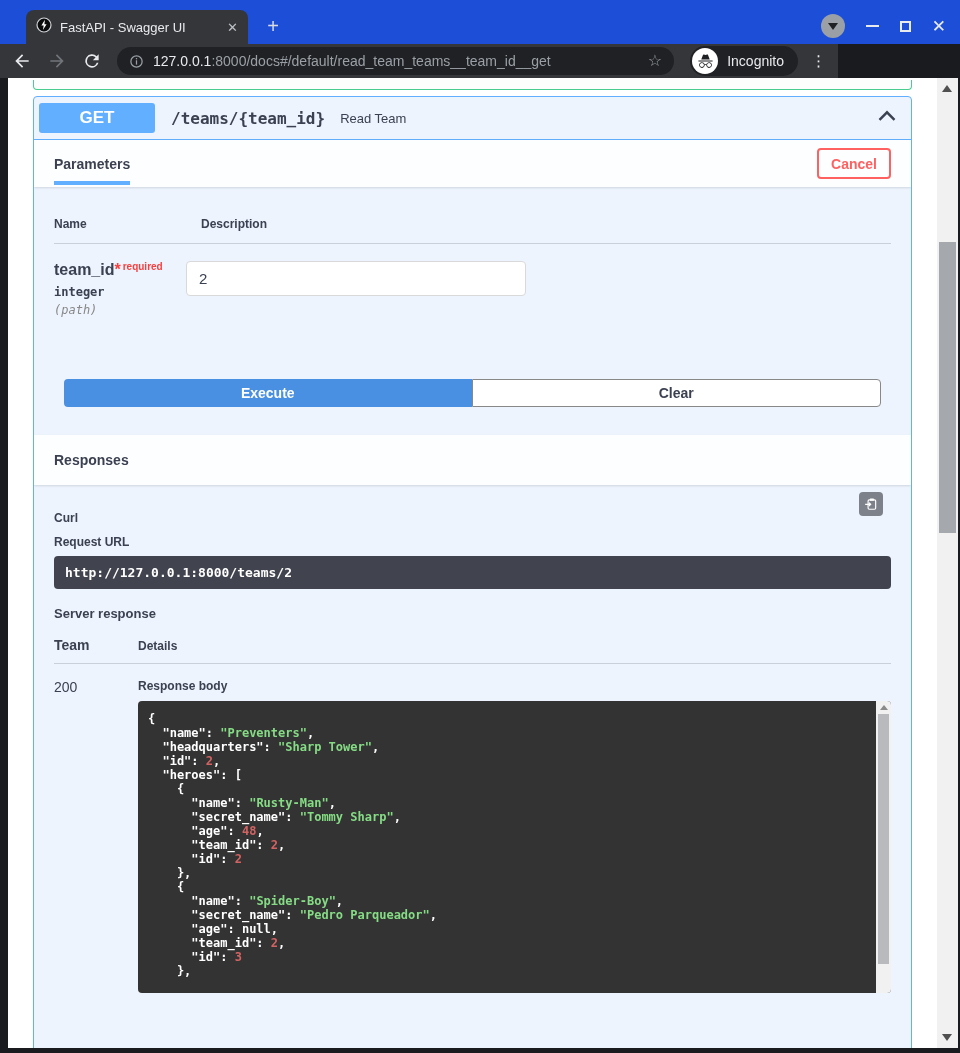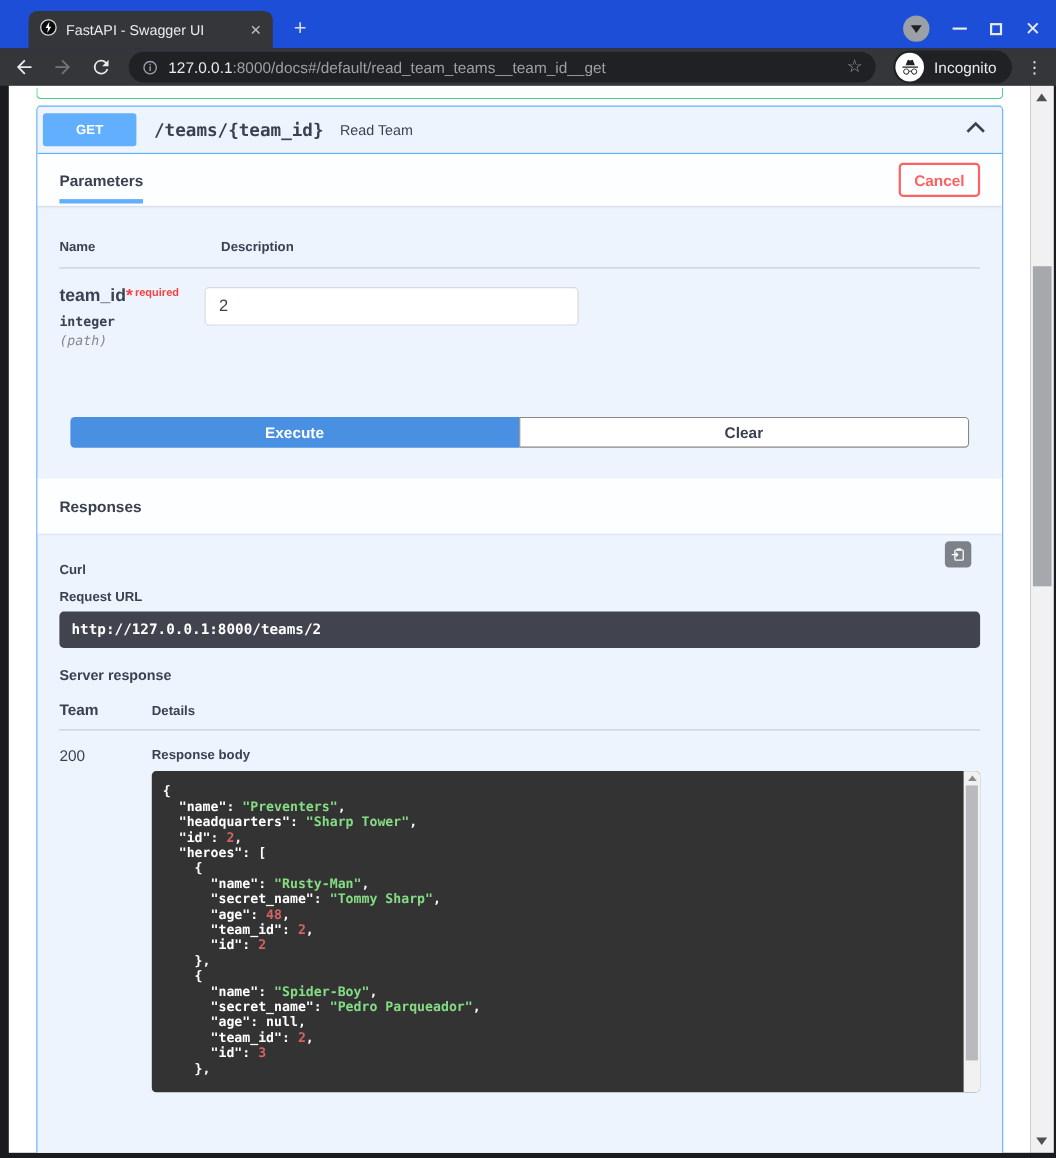--- a/index.html
+++ b/index.html
@@ -16,21 +16,21 @@
             font-size:20px; line-height:20px; text-align:center; }
   .win-right { position:absolute; right:14px; top:14px; display:flex; align-items:center; gap:21px; }
   .update-badge { width:24px; height:24px; border-radius:50%; background:#9aa0a6;
                   display:flex; align-items:center; justify-content:center; }
   .tri-down { width:0; height:0; border-left:5px solid transparent; border-right:5px solid transparent;
               border-top:7px solid #202124; }
   .btn-min { width:13px; height:2px; background:#e8eaed; }
   .btn-max { width:11px; height:11px; border:2px solid #e8eaed; }
   .btn-close { color:#e8eaed; font-size:17px; line-height:1; }
 
-  .toolbar { position:absolute; top:44px; left:0; width:960px; height:34px; background:#35363a;
+  .toolbar { position:absolute; top:44px; left:0; width:838px; height:34px; background:#35363a;
              display:flex; align-items:center; padding:0 12px; }
   .nav-ic { width:20px; height:20px; margin-right:15px; flex:none; }
   .url-pill { width:684px; height:28px; background:#202124; border-radius:14px; display:flex;
               align-items:center; padding:0 12px; gap:9px; }
   .url-text { font-size:14px; white-space:nowrap; overflow:hidden; }
   .url-host { color:#e8eaed; }
   .url-rest { color:#9aa0a6; }
   .star { margin-left:auto; color:#9aa0a6; font-size:16px; line-height:1; }
   .incog { margin-left:16px; height:30px; background:#202124; border-radius:15px; display:flex;
            align-items:center; padding:2px 14px 2px 2px; gap:9px; }
@@ -47,22 +47,22 @@
   .sb-arrow-down { position:absolute; bottom:7px; left:5px; width:0; height:0;
                  border-left:5.5px solid transparent; border-right:5.5px solid transparent; border-top:7px solid #505050; }
   .sb-thumb { position:absolute; top:164px; left:2px; width:17px; height:291px; background:#a5a8ac; }
 
   .green-frag { position:absolute; left:25px; top:2px; width:879px; height:10px; background:#fbfefc;
                 border:1px solid #49cc90; border-top:none; border-radius:0 0 4px 4px; }
 
   .opblock { position:absolute; left:25px; top:18px; width:879px; height:1000px; background:#edf4fd;
              border:1px solid #61affe; border-radius:4px; overflow:hidden; }
   .op-summary { height:43px; display:flex; align-items:center; padding:0 14px 0 5px; border-bottom:1px solid #61affe; }
-  .method-badge { width:85px; height:30px; border-radius:3px; background:#61affe; color:#fff;
-                  font-weight:bold; font-size:12px; display:flex; align-items:center; justify-content:center; }
+  .method-badge { width:116px; height:30px; border-radius:3px; background:#61affe; color:#fff;
+                  font-weight:bold; font-size:17px; display:flex; align-items:center; justify-content:center; }
   .op-path { margin-left:16px; font-family:"DejaVu Sans Mono",monospace; font-weight:bold; font-size:16px; color:#3b4151; }
   .op-desc { margin-left:15px; font-size:13px; color:#3b4151; }
   .chevron { margin-left:auto; }
 
   .sec-header { height:47px; background:rgba(255,255,255,.85); box-shadow:0 1px 2px rgba(0,0,0,.12);
                 display:flex; padding:0 20px; }
   .tab-item { align-self:flex-end; margin-bottom:2px; padding-bottom:9px; border-bottom:4px solid #61affe;
               font-size:14px; font-weight:bold; color:#3b4151; }
   .cancel-btn { margin-left:auto; align-self:center; width:74px; height:31px; border:2px solid #ff6060;
                 border-radius:4px; background:transparent; color:#ff6060; font-weight:bold; font-size:14px;

